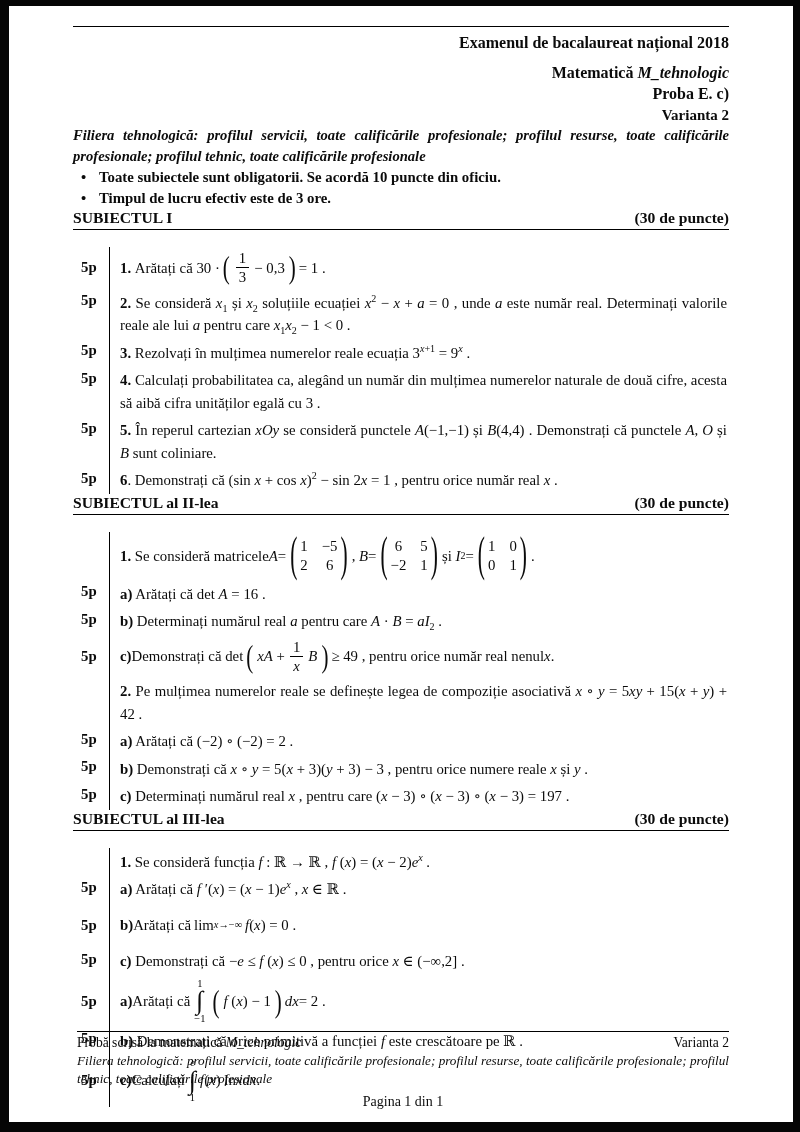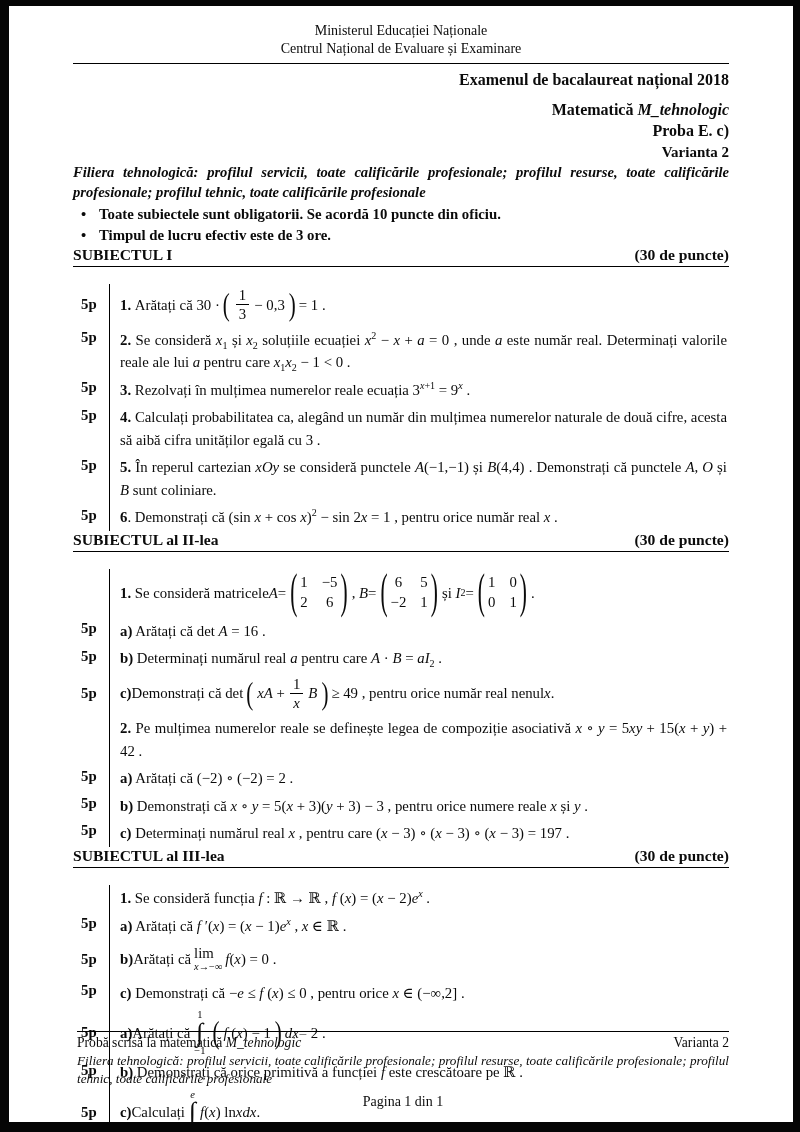--- a/index.html
+++ b/index.html
@@ -40,38 +40,34 @@
   .gp { display:inline-block; font-size:1.42em; font-weight:300; line-height:1; transform:scaleY(1.55); padding:0 1px; }
   .gp.tall { transform:scaleY(2.25); font-size:1.45em; }
   .fr { display:inline-flex; flex-direction:column; align-items:center; vertical-align:middle; line-height:1.1; margin:1px 2px; }
   .fr .nu { display:block; border-bottom:1px solid #000; padding:0 3px 1px; }
   .fr .de { display:block; padding-top:1px; }
   .mat { display:inline-flex; align-items:center; vertical-align:middle; margin:1px 3px; }
   .mtx { display:inline-grid; grid-template-columns:auto auto; column-gap:14px; justify-items:center; line-height:1.32; padding:1px 2px; }
   .int { display:inline-flex; flex-direction:column; align-items:center; vertical-align:middle; line-height:1; margin:0 4px; }
   .int .is { font-size:26px; line-height:0.92; }
   .int .it, .int .ib { font-size:10.5px; line-height:1.1; }
-  .lim { display:inline-flex; flex-direction:column; vertical-align:middle; line-height:1.05; margin:4px 3px; }
+  .lim { display:inline-flex; flex-direction:row; align-items:center; vertical-align:middle; line-height:1.05; margin:12px 3px; }
   .lim .lb { font-size:0.7em; }
 
   .footer { position:absolute; left:68px; right:64px; bottom:12px; font-size:13.6px; }
   .f-row { display:flex; justify-content:space-between; border-top:1.2px solid #000; padding-top:2px; line-height:1.3; }
   .f-filiera { font-style:italic; font-size:13.2px; line-height:1.32; text-align:justify; }
   .f-page { text-align:center; margin-top:7px; font-size:14px; }
 </style>
 </head>
 <body>
 
 <div class="page">
   <div class="content">
 
-    <div class="ministry">
-      <div>Ministerul Educației Naționale</div>
-      <div>Centrul Național de Evaluare și Examinare</div>
-    </div>
     <hr class="head-rule">
 
     <div class="t1 first">Examenul de bacalaureat național 2018</div>
     <div class="t1 subject">Matematică <i>M_tehnologic</i></div>
     <div class="t1">Proba E. c)</div>
     <div class="variant">Varianta 2</div>
 
     <p class="filiera">Filiera tehnologică: profilul servicii, toate calificările profesionale; profilul resurse, toate calificările profesionale; profilul tehnic, toate calificările profesionale</p>
 
     <ul class="instr" id="bullets">

